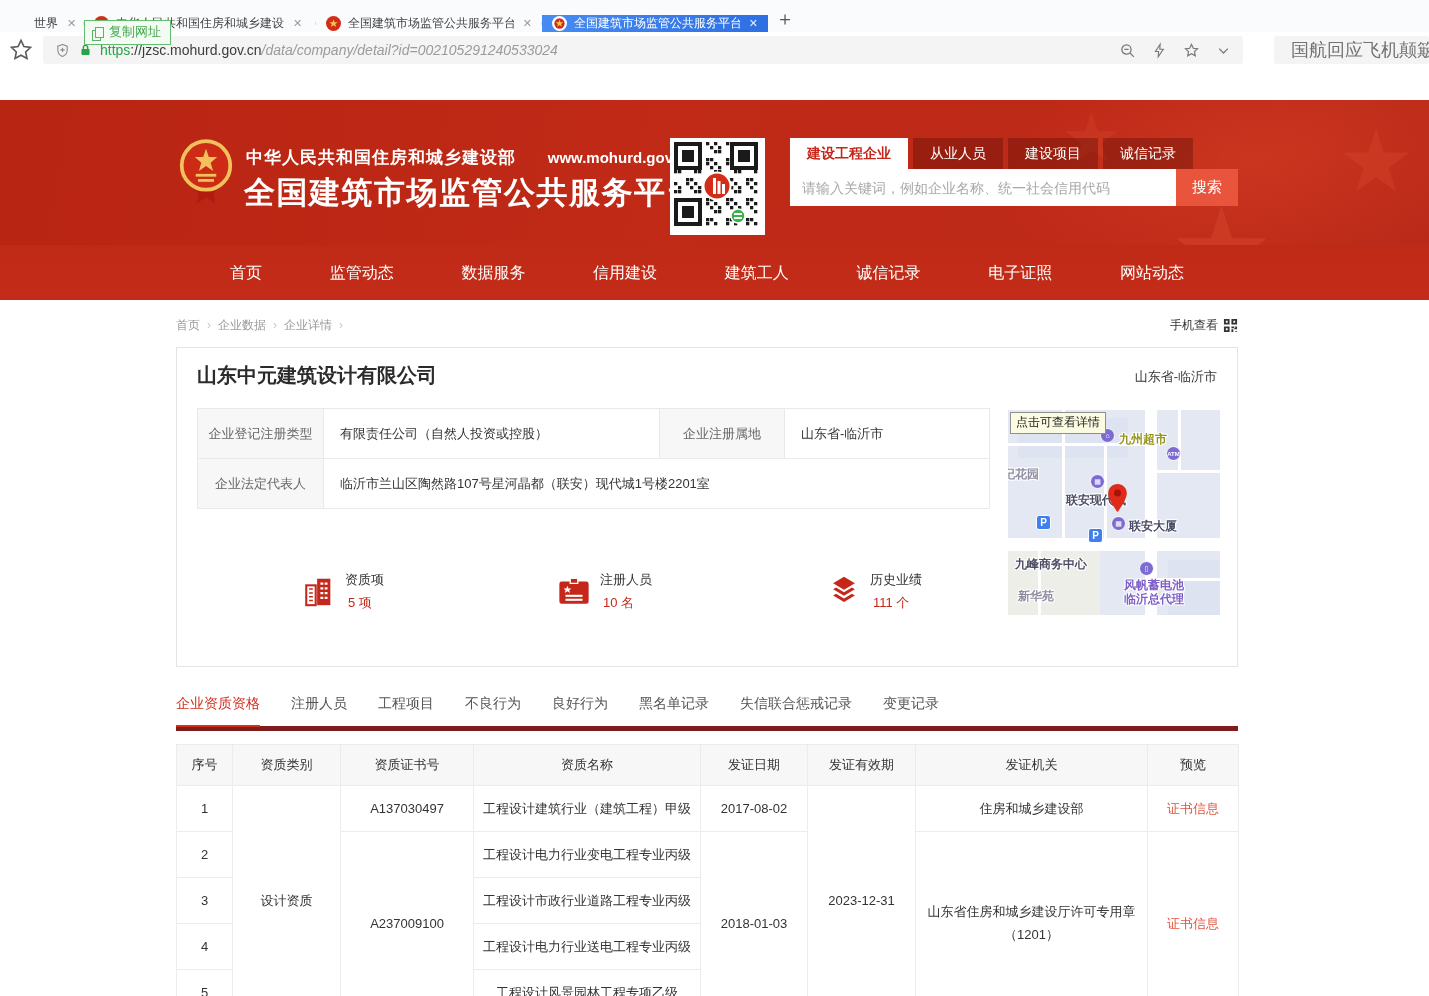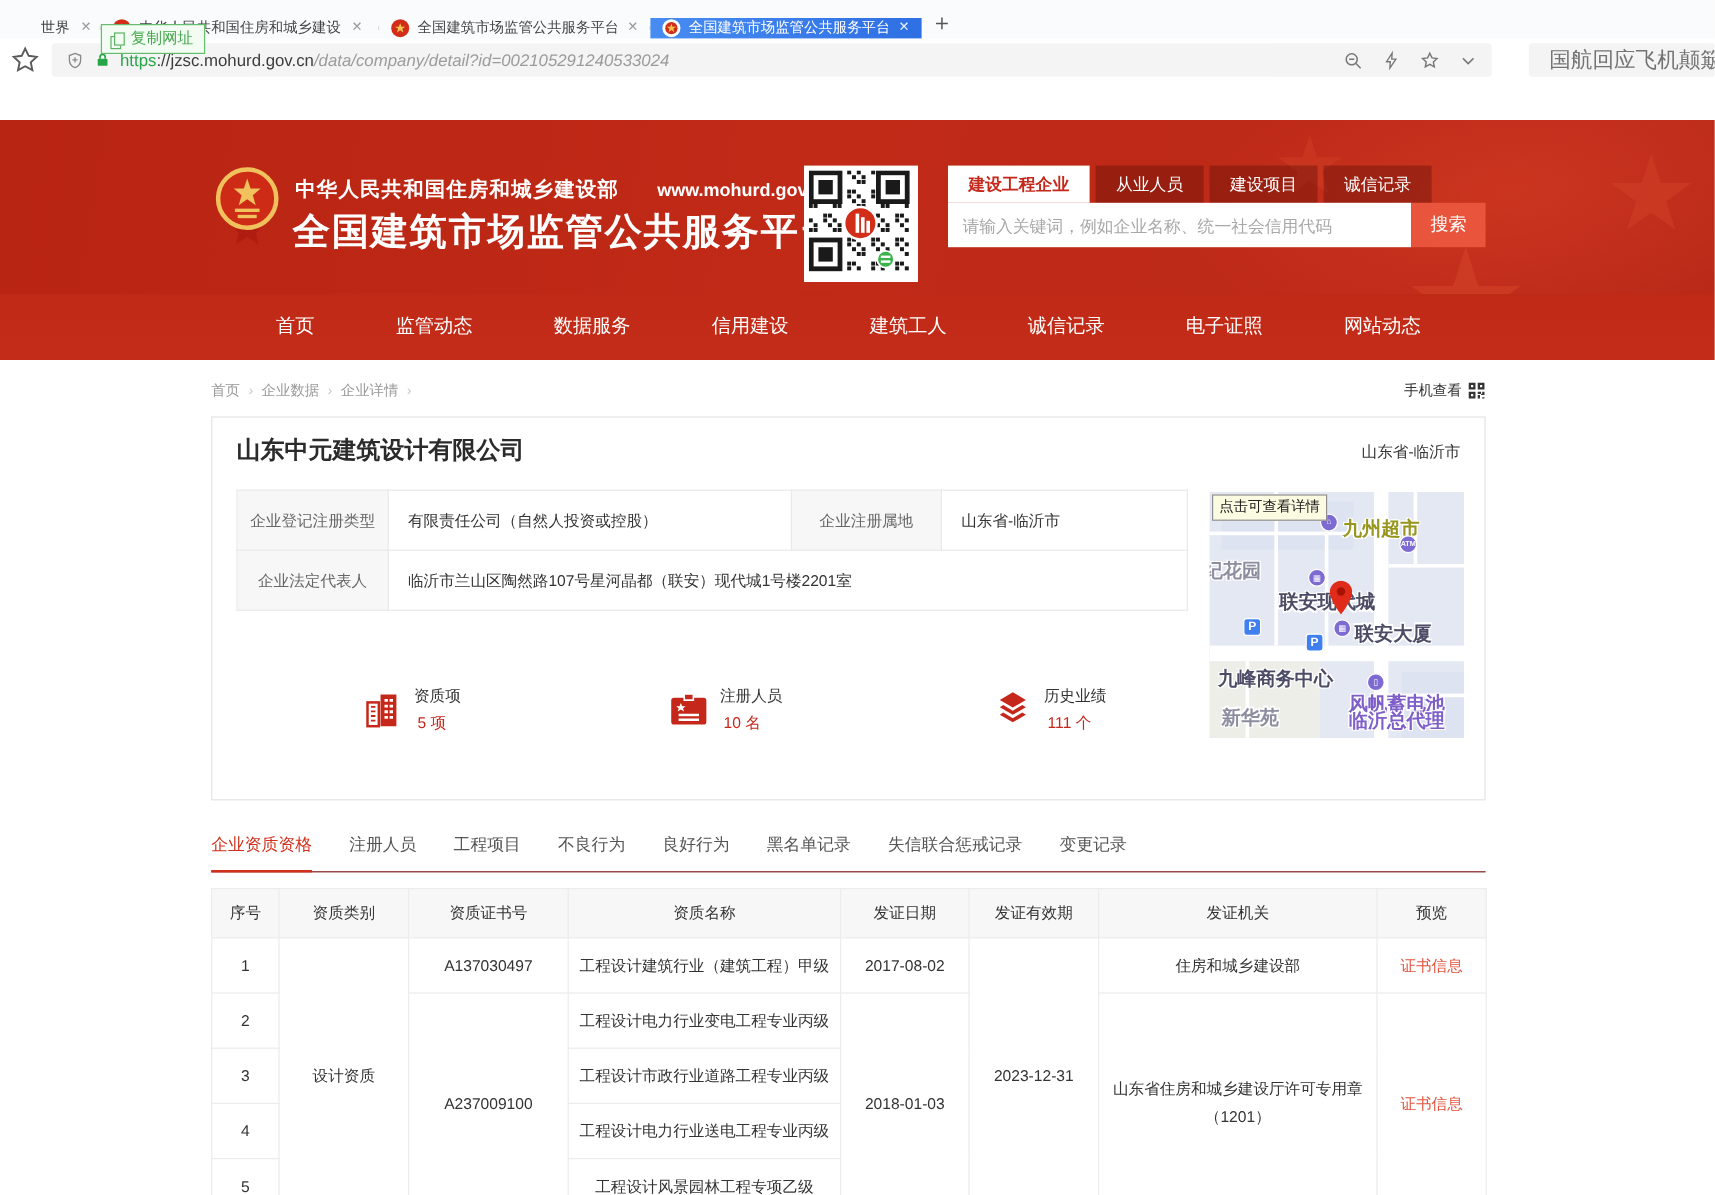--- a/index.html
+++ b/index.html
@@ -106,35 +106,35 @@
   .map { position:absolute; right:17px; top:62px; width:212px; height:205px; background:#e3e8f3;
          overflow:hidden; cursor:pointer; }
   .road-h { position:absolute; left:0; top:128px; width:212px; height:13px; background:#fff; }
   .road-v { position:absolute; left:137px; top:0; width:12px; height:205px; background:#fff; }
   .lane { position:absolute; background:#fff; }
   .blockA { position:absolute; left:0; top:141px; width:92px; height:64px; background:#edeee8; }
   .blockB { position:absolute; left:10px; top:8px; width:110px; height:40px; background:#dde3f1; }
   .blockC { position:absolute; left:160px; top:150px; width:52px; height:55px; background:#dde3f1; }
   .map-tip { position:absolute; left:2px; top:2px; background:#fbfbe2; border:1px solid #8f8f8f;
              font-size:12px; color:#222; padding:1px 5px 2px; z-index:6; white-space:nowrap; }
-  .poi { position:absolute; font-size:16px; white-space:nowrap; font-weight:bold;
+  .poi { position:absolute; font-size:12px; white-space:nowrap; font-weight:bold;
          text-shadow:1px 1px 0 #fff,-1px 1px 0 #fff,1px -1px 0 #fff,-1px -1px 0 #fff; }
   .p-olive { color:#96961e; }
   .p-dark { color:#4c4c66; }
   .p-gray { color:#8d8da0; }
   .p-purple { color:#7e5fc8; }
   .dot { position:absolute; width:15px; height:15px; border-radius:50%; border:1.5px solid #fff;
          display:flex; align-items:center; justify-content:center; color:#fff; font-size:7px;
          font-weight:bold; }
   .dot-purple { background:#7e6bd2; }
   .dot-blue { background:#3f7ff0; border-radius:3px; font-size:10px; }
   .pin { position:absolute; width:19px; height:28px; z-index:5; }
 
   
-  .dtabs { display:flex; margin-top:22px; border-bottom:1px solid #7f1d1d; }
+  .dtabs { display:flex; margin-top:22px; border-bottom:5px solid #7f1d1d; }
   .dtab { font-size:14px; color:#555; padding:6px 0 12px; margin-right:31px; cursor:pointer; }
   .dtab.active { color:#d0301c; border-bottom:2px solid #d0301c; margin-bottom:-1px; }
 
   
   table.qual { margin-top:13px; border-collapse:collapse; width:1062px; table-layout:fixed;
                text-align:center; }
   table.qual th, table.qual td { border:1px solid #ececec; font-size:13px; color:#333; }
   table.qual th { background:#f7f7f7; height:41px; font-weight:normal; }
   table.qual td { height:46px; background:#fff; }
   .cert-link { color:#e2543e; cursor:pointer; }

